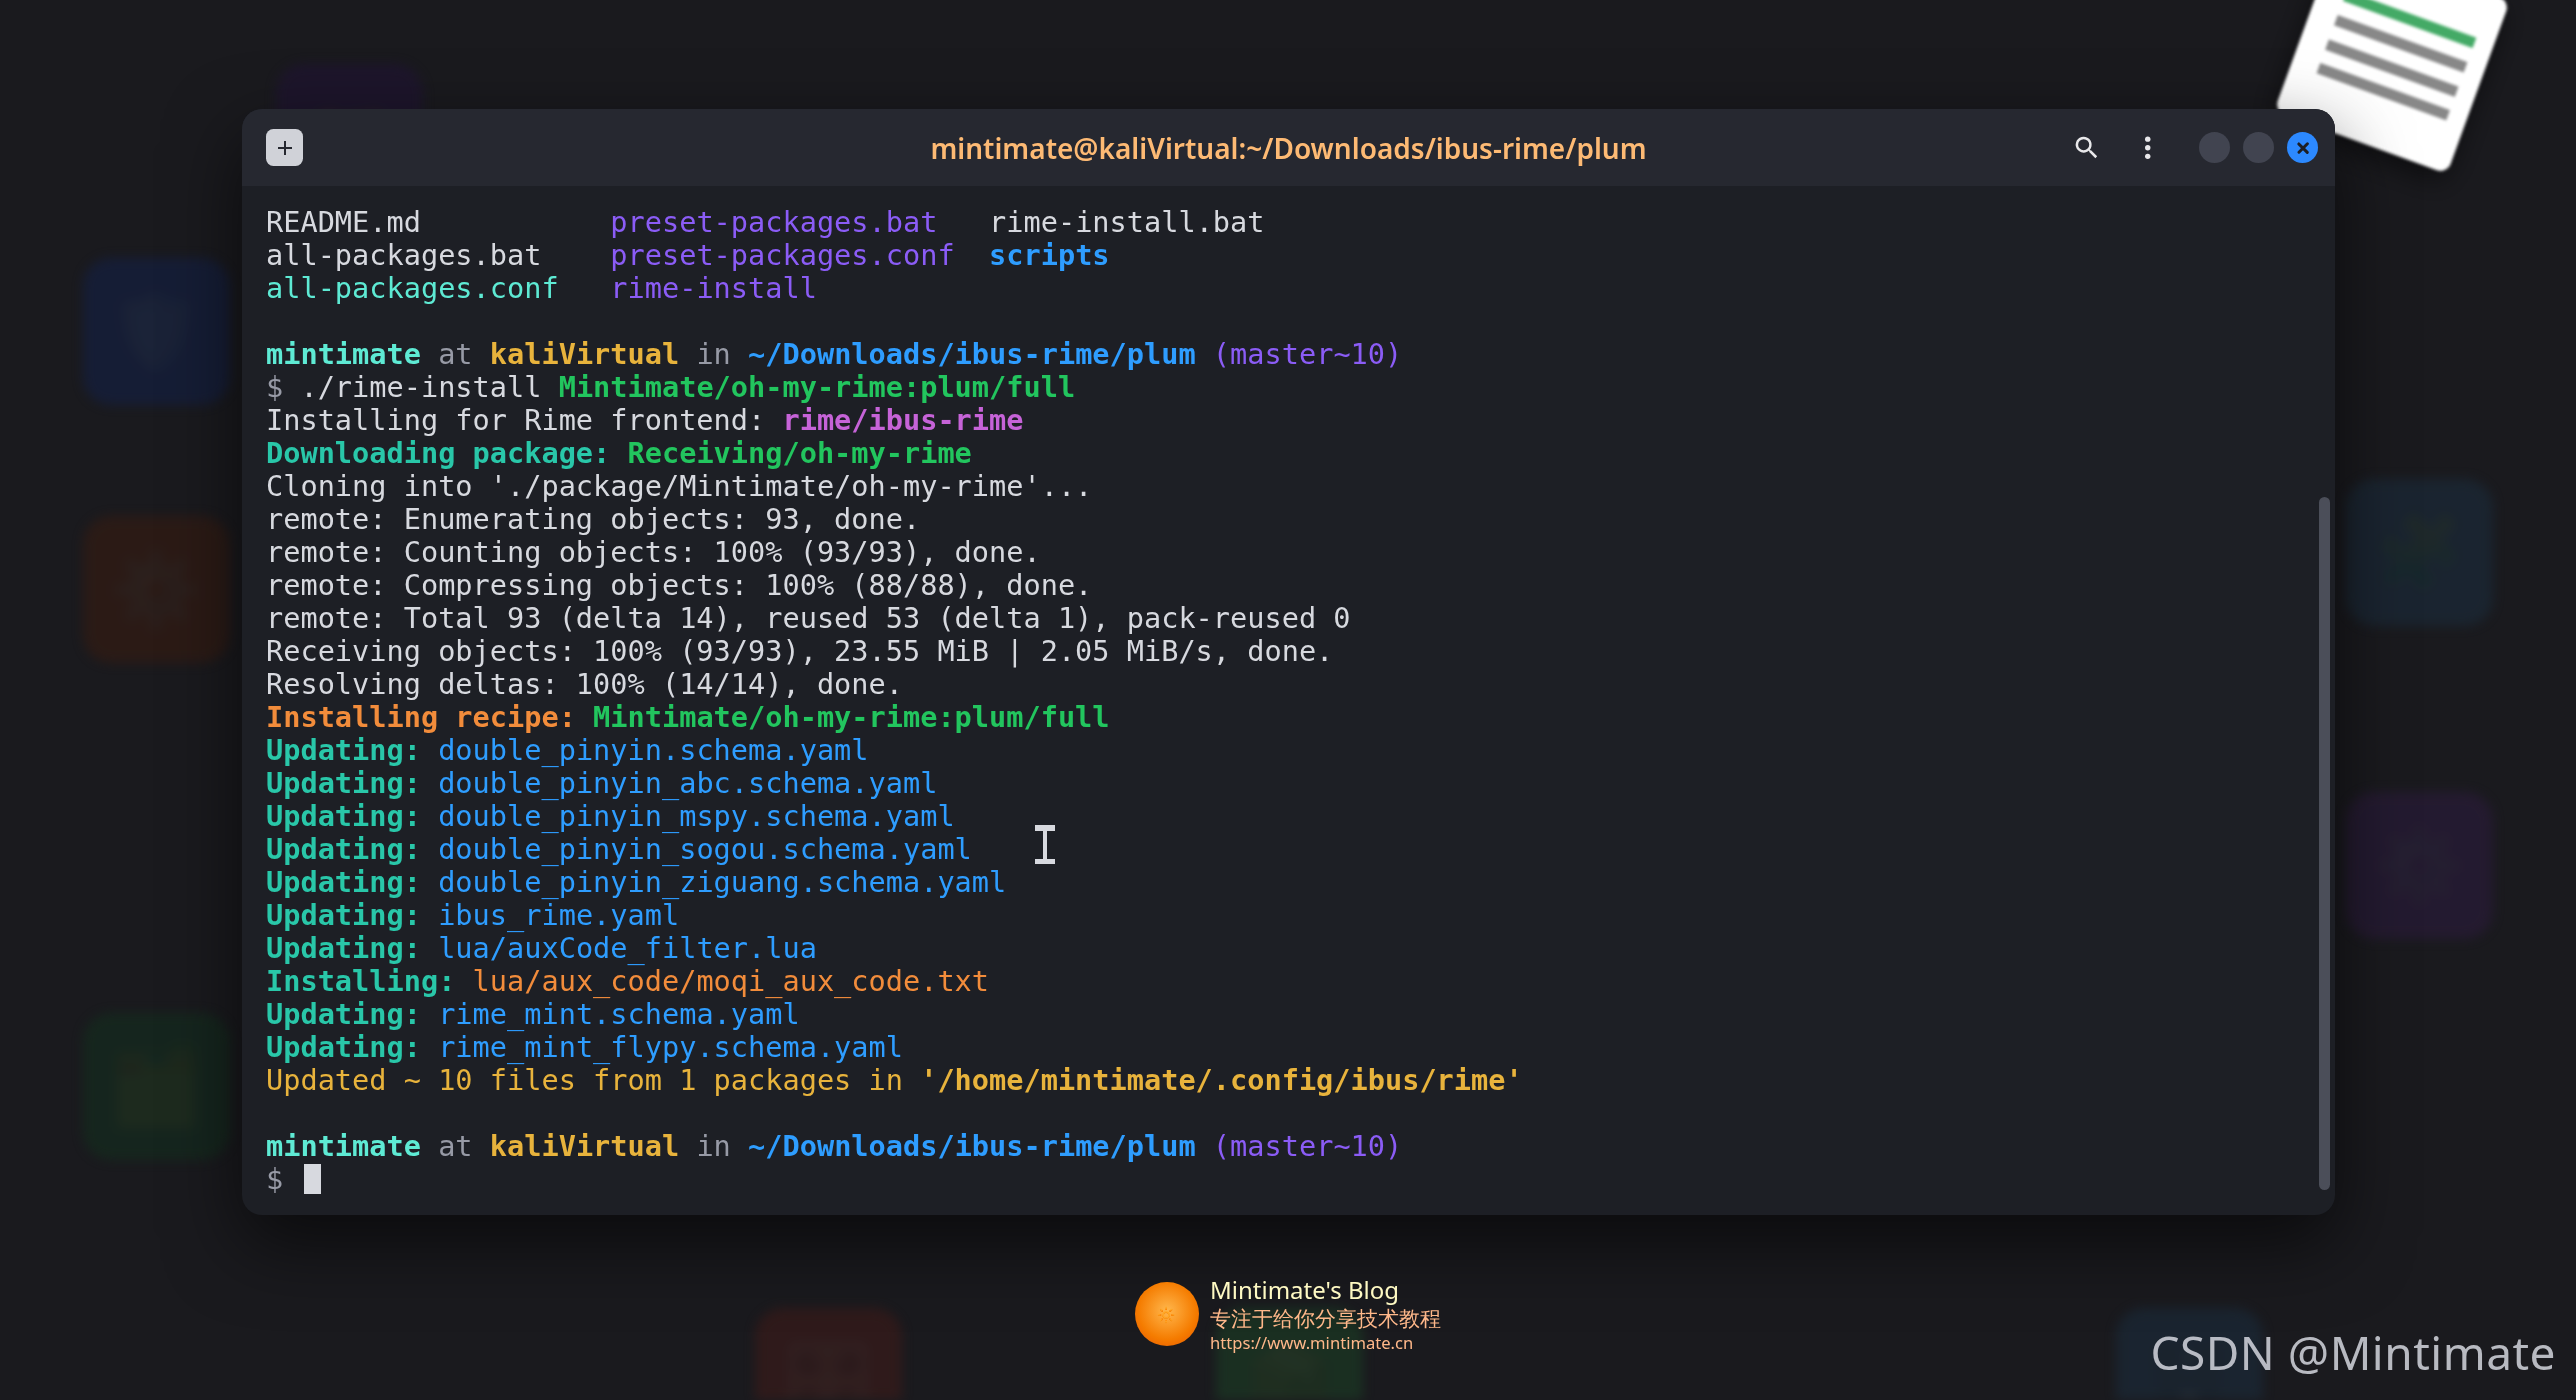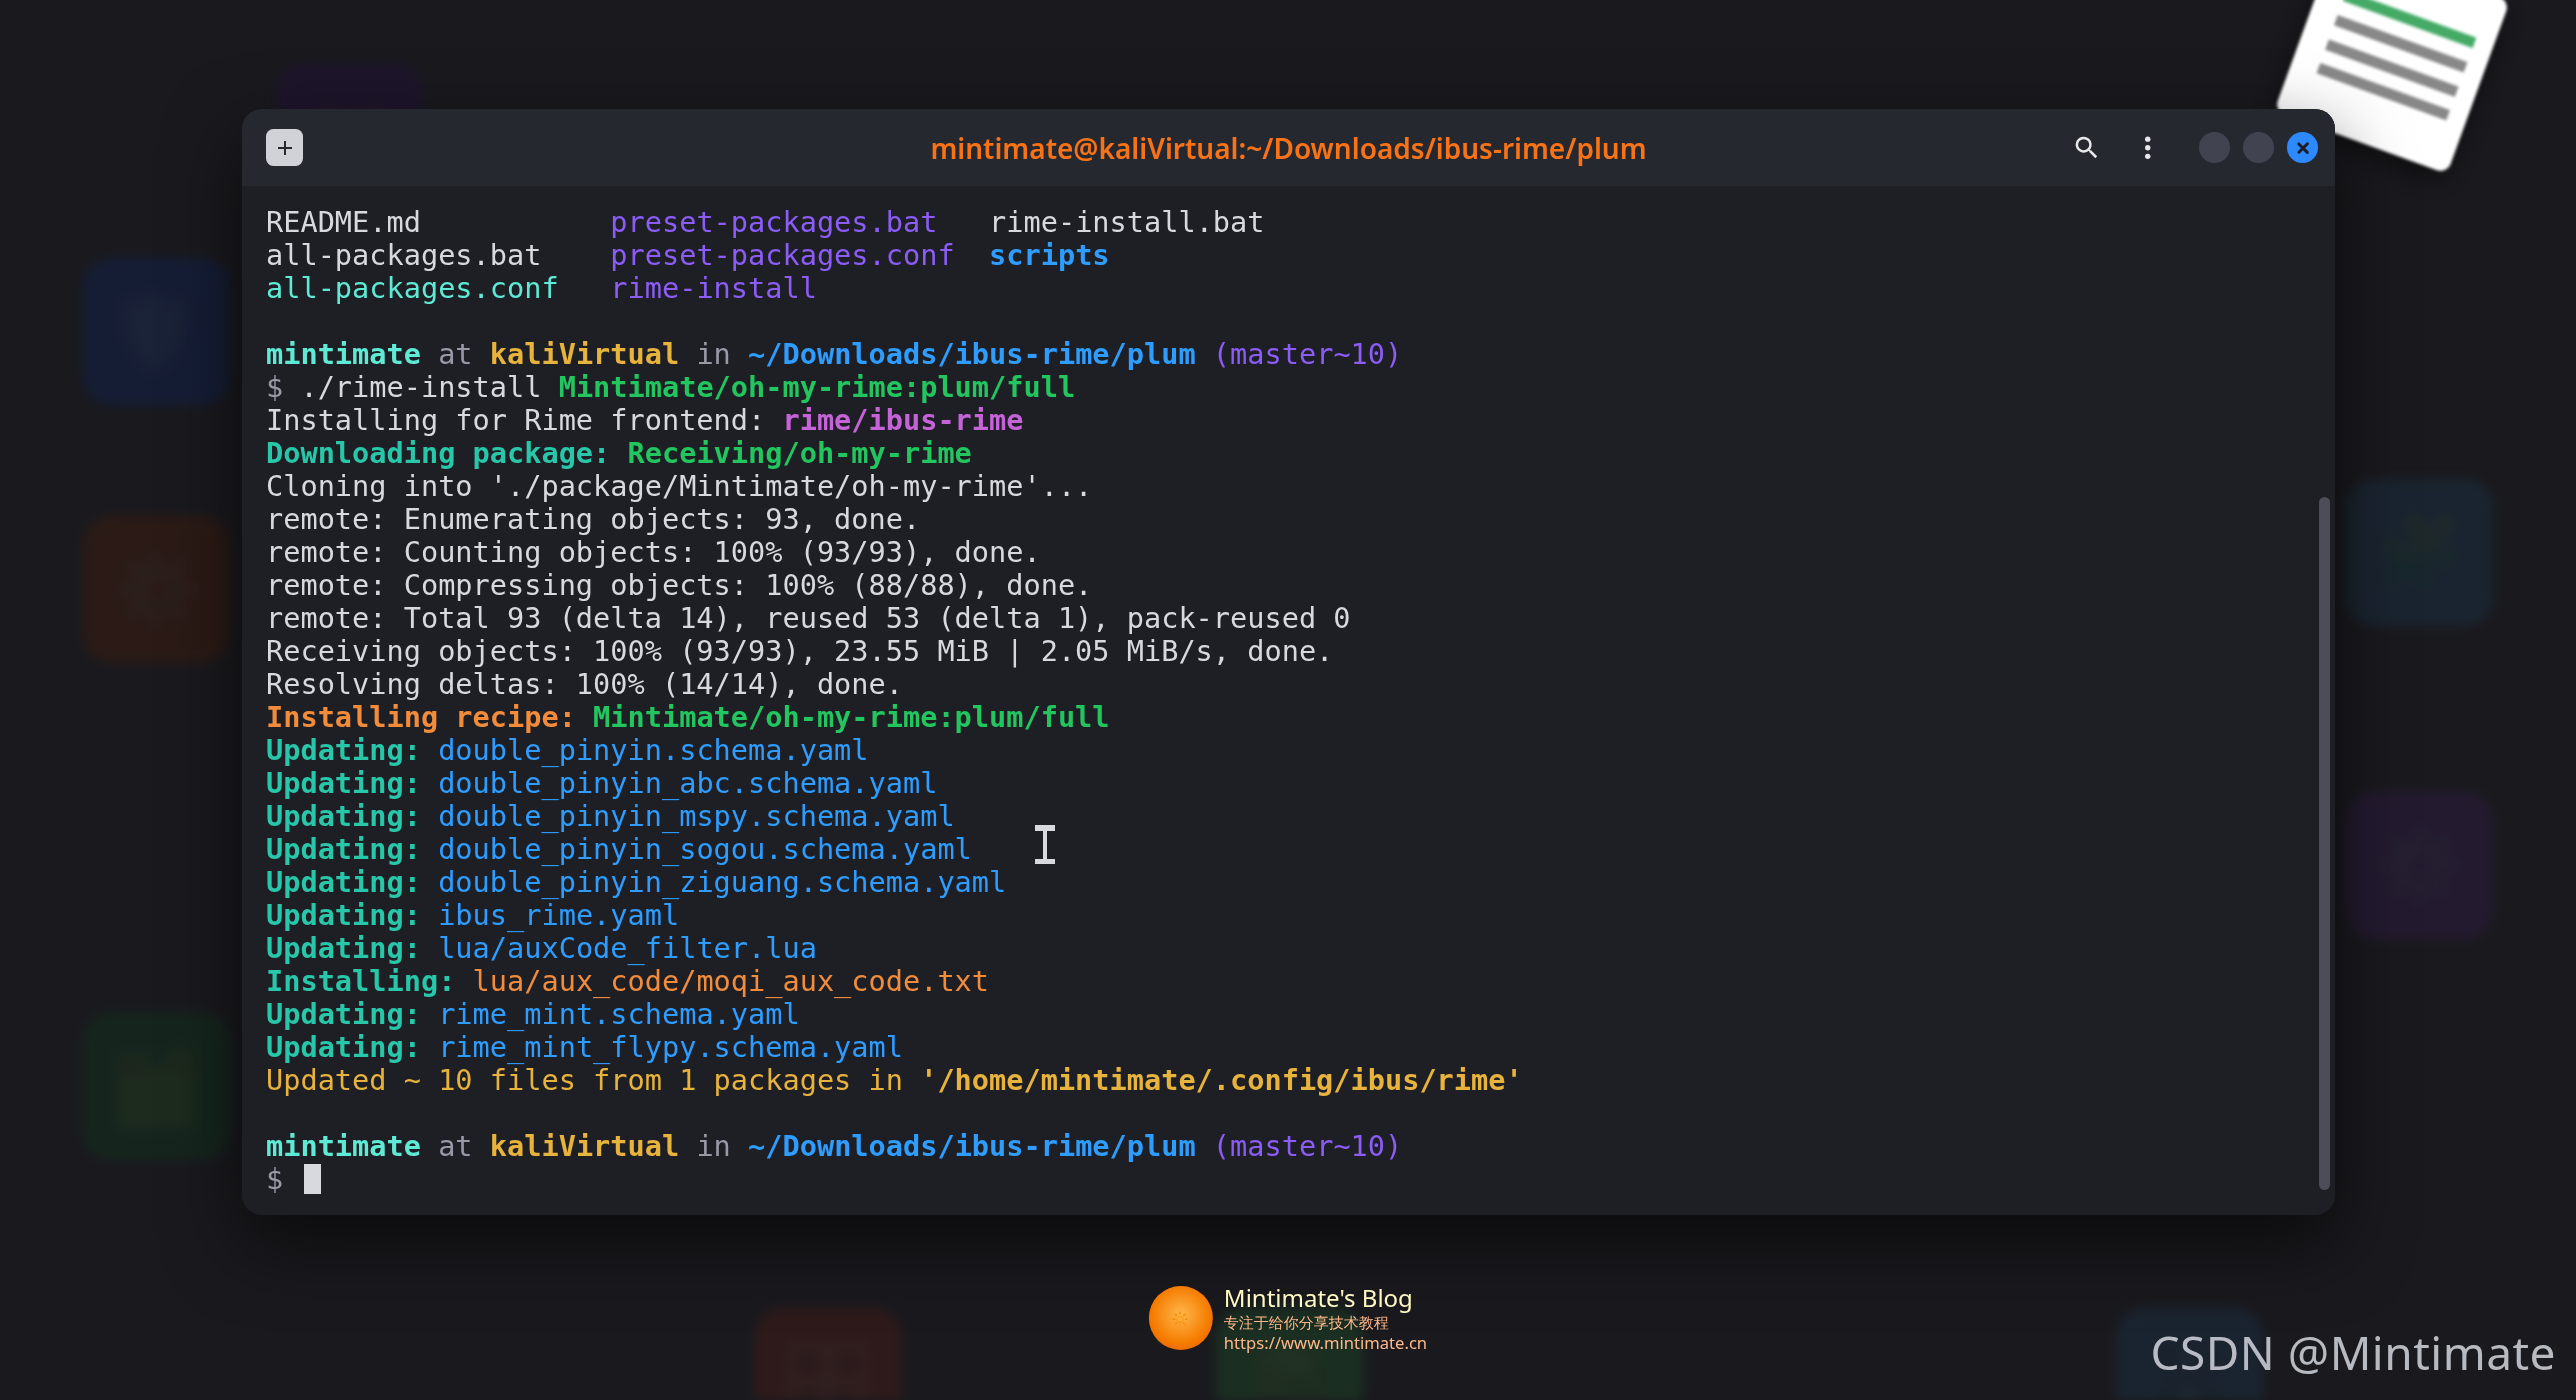--- a/index.html
+++ b/index.html
@@ -59,21 +59,21 @@
   .tb-newtab {
     width:37px; height:37px; border-radius:7.4px;
     background:#d0d2d8;
     display:flex; align-items:center; justify-content:center;
     cursor:pointer;
   }
   .tb-newtab svg { width:24px; height:24px; fill:#262830; }
   .tb-title {
     position:absolute; left:0; right:0; text-align:center;
     font-family:"Noto Sans","DejaVu Sans",system-ui,sans-serif;
-    font-size:28px; font-weight:600; color:#f97316;
+    font-size:28px; font-weight:600; color:#fdba74;
     pointer-events:none;
   }
   .tb-right {
     margin-left:auto; display:flex; align-items:center; gap:24px;
   }
   .tb-icon {
     width:37px; height:37px;
     display:flex; align-items:center; justify-content:center;
     cursor:pointer;
     color:#e8e8ea;
@@ -150,21 +150,21 @@
     font-family:"Noto Sans","DejaVu Sans",sans-serif;
   }
   .wm-logo {
     width:64px; height:64px; border-radius:50%;
     background:radial-gradient(circle at 50% 45%, #ffb74d 0%, #f57c00 60%, #e65100 100%);
     display:flex; align-items:center; justify-content:center;
     font-size:14.7px; color:#fff; flex-direction:column;
   }
   .wm-text { display:flex; flex-direction:column; line-height:1.3; }
   .wm-l1 { color:#fef9c3; font-size:24px; font-weight:400; }
-  .wm-l2 { color:#ffb88a; font-size:15px; }
+  .wm-l2 { color:#ffb88a; font-size:21px; }
   .wm-l3 { color:#ffb88a; font-size:16.6px; }
   .watermark-csdn {
     position:absolute; right:20px; bottom:16.6px;
     font-family:"Noto Sans","DejaVu Sans",sans-serif;
     font-size:46px; color:#d4d6de; opacity:0.85;
     letter-spacing:0.5px;
   }
 </style>
 </head>
 <body>

